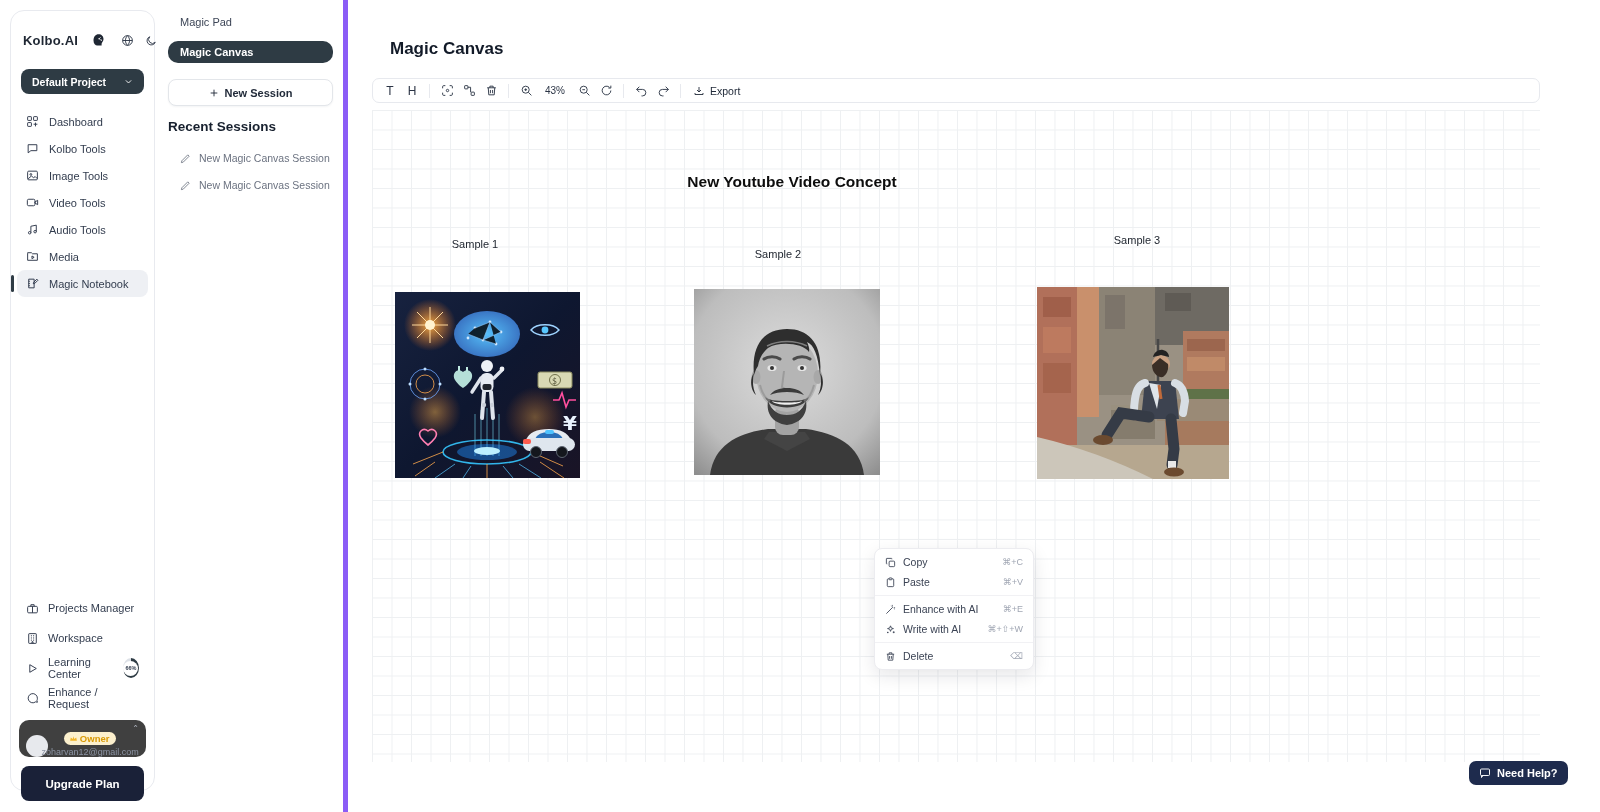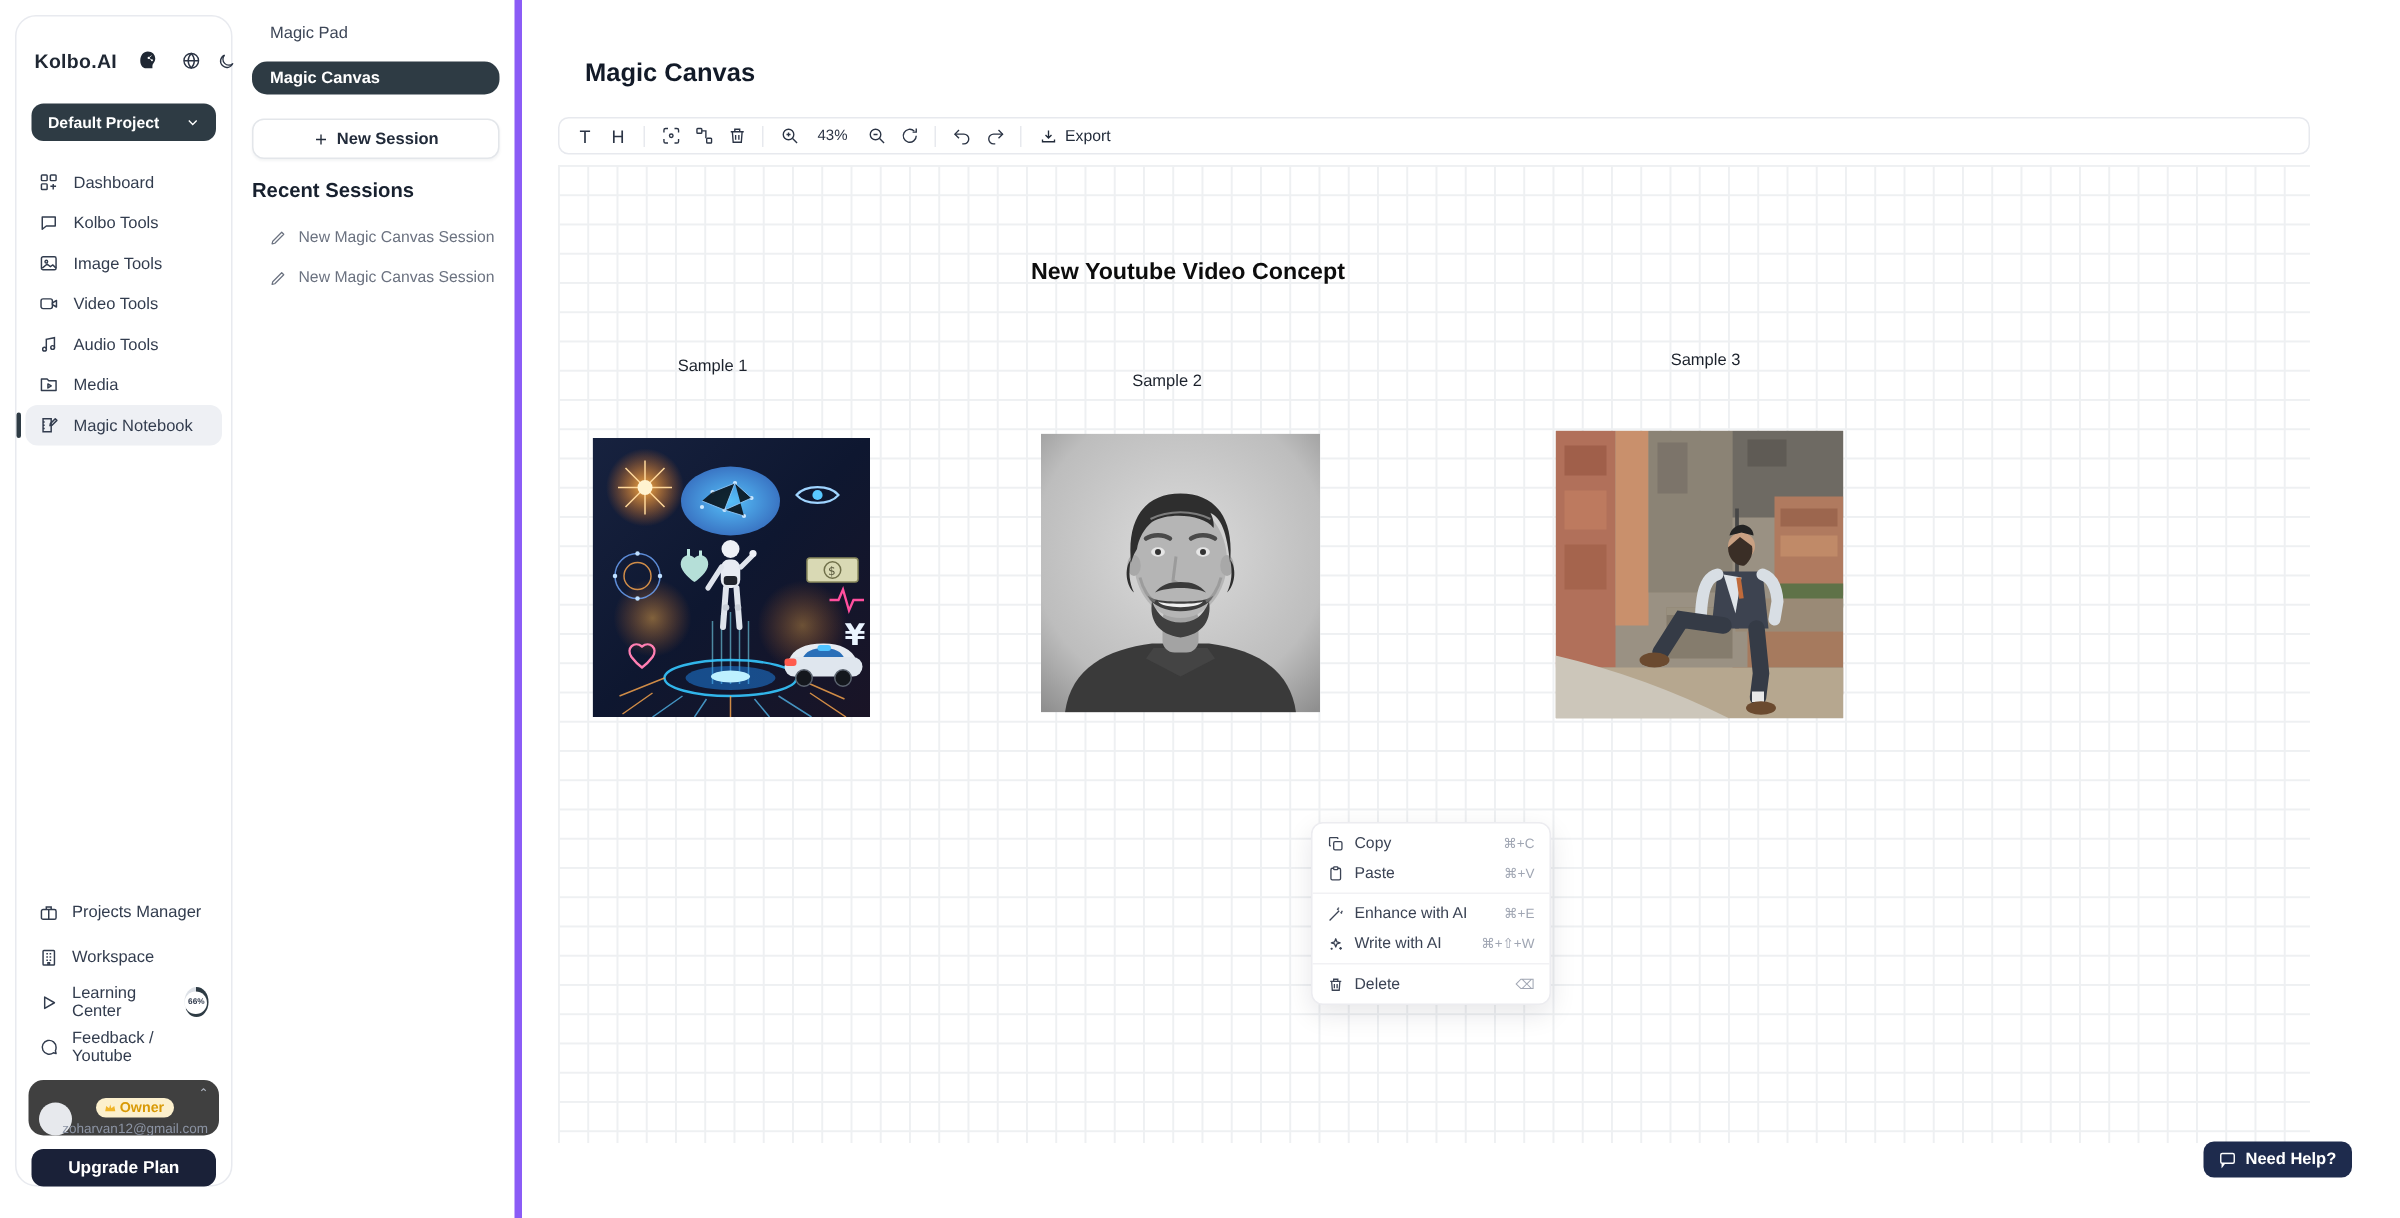--- a/index.html
+++ b/index.html
@@ -33,21 +33,21 @@
   .ring-in { width:15px; height:15px; border-radius:50%; background:#fff; display:flex;
     align-items:center; justify-content:center; font-size:5.5px; color:#323c4e; font-weight:bold; }
   .user-card { position:absolute; left:8px; right:8px; top:709px; height:37px; background:#404040;
     border-radius:10px; display:flex; align-items:flex-end; padding:0 7px; gap:7px; cursor:pointer; }
   .avatar { width:22px; height:22px; border-radius:50%; background:#e7e9ed; }
   .user-meta { display:flex; flex-direction:column; align-items:center; gap:2px; flex:1; min-width:0; }
   .owner-badge { background:#fcf0cd; color:#d99a06; font-size:9.5px; font-weight:bold; border-radius:8px;
     padding:1px 7px 1px 5px; display:flex; align-items:center; gap:2px; }
   .email { font-size:9px; color:#8b93a3; white-space:nowrap; }
   .card-caret { color:#aeb4bf; font-size:8px; align-self:flex-start; margin-top:4px; }
-  .upgrade-btn { position:absolute; left:10px; right:10px; top:755px; height:25px; background:#1a2138;
+  .upgrade-btn { position:absolute; left:10px; right:10px; top:755px; height:35px; background:#1a2138;
     border-radius:8px; color:#fff; font-size:11.5px; font-weight:bold; display:flex; align-items:center;
     justify-content:center; cursor:pointer; }
 
   
   .col2 { position:absolute; left:156px; top:0; width:192px; height:812px; border-right:5px solid #8b5cf6; }
   .magic-pad { position:absolute; left:24px; top:16px; font-size:11px; color:#3d4657; cursor:pointer; }
   .magic-canvas-pill { position:absolute; left:12px; right:10px; top:41px; height:22px; background:#2e3b44;
     border-radius:10px; color:#fff; font-size:11px; font-weight:bold; display:flex; align-items:center;
     padding:0 12px; cursor:pointer; }
   .new-session-btn { position:absolute; left:12px; right:10px; top:79px; height:27px; background:#fff;
@@ -231,21 +231,21 @@
         <span class="ring">
           <span class="ring-in">66%</span>
         </span>
       </div>
       <div class="footer-item">
         <span class="ic">
             <svg width="13" height="13" viewBox="0 0 24 24" fill="none" stroke="#323c4e" stroke-width="1.8">
               <path d="M21 11.5a8.5 8.5 0 1 0-3.2 6.6L21 19l-.8-3.4A8.4 8.4 0 0 0 21 11.5z" stroke-linejoin="round"></path>
             </svg>
           </span>
-        <span>Feedback / Youtube</span>
+        <span>Enhance / Request</span>
       </div>
     </div>
 
     <div class="user-card">
       <span class="avatar"></span>
       <span class="user-meta">
         <span class="owner-badge">
           <span class="ic">
               <svg width="9" height="9" viewBox="0 0 24 24">
                 <path d="M3 18l1.8-9 5.2 4 2-7 2 7 5.2-4L21 18H3z" fill="#f0b429"></path>

